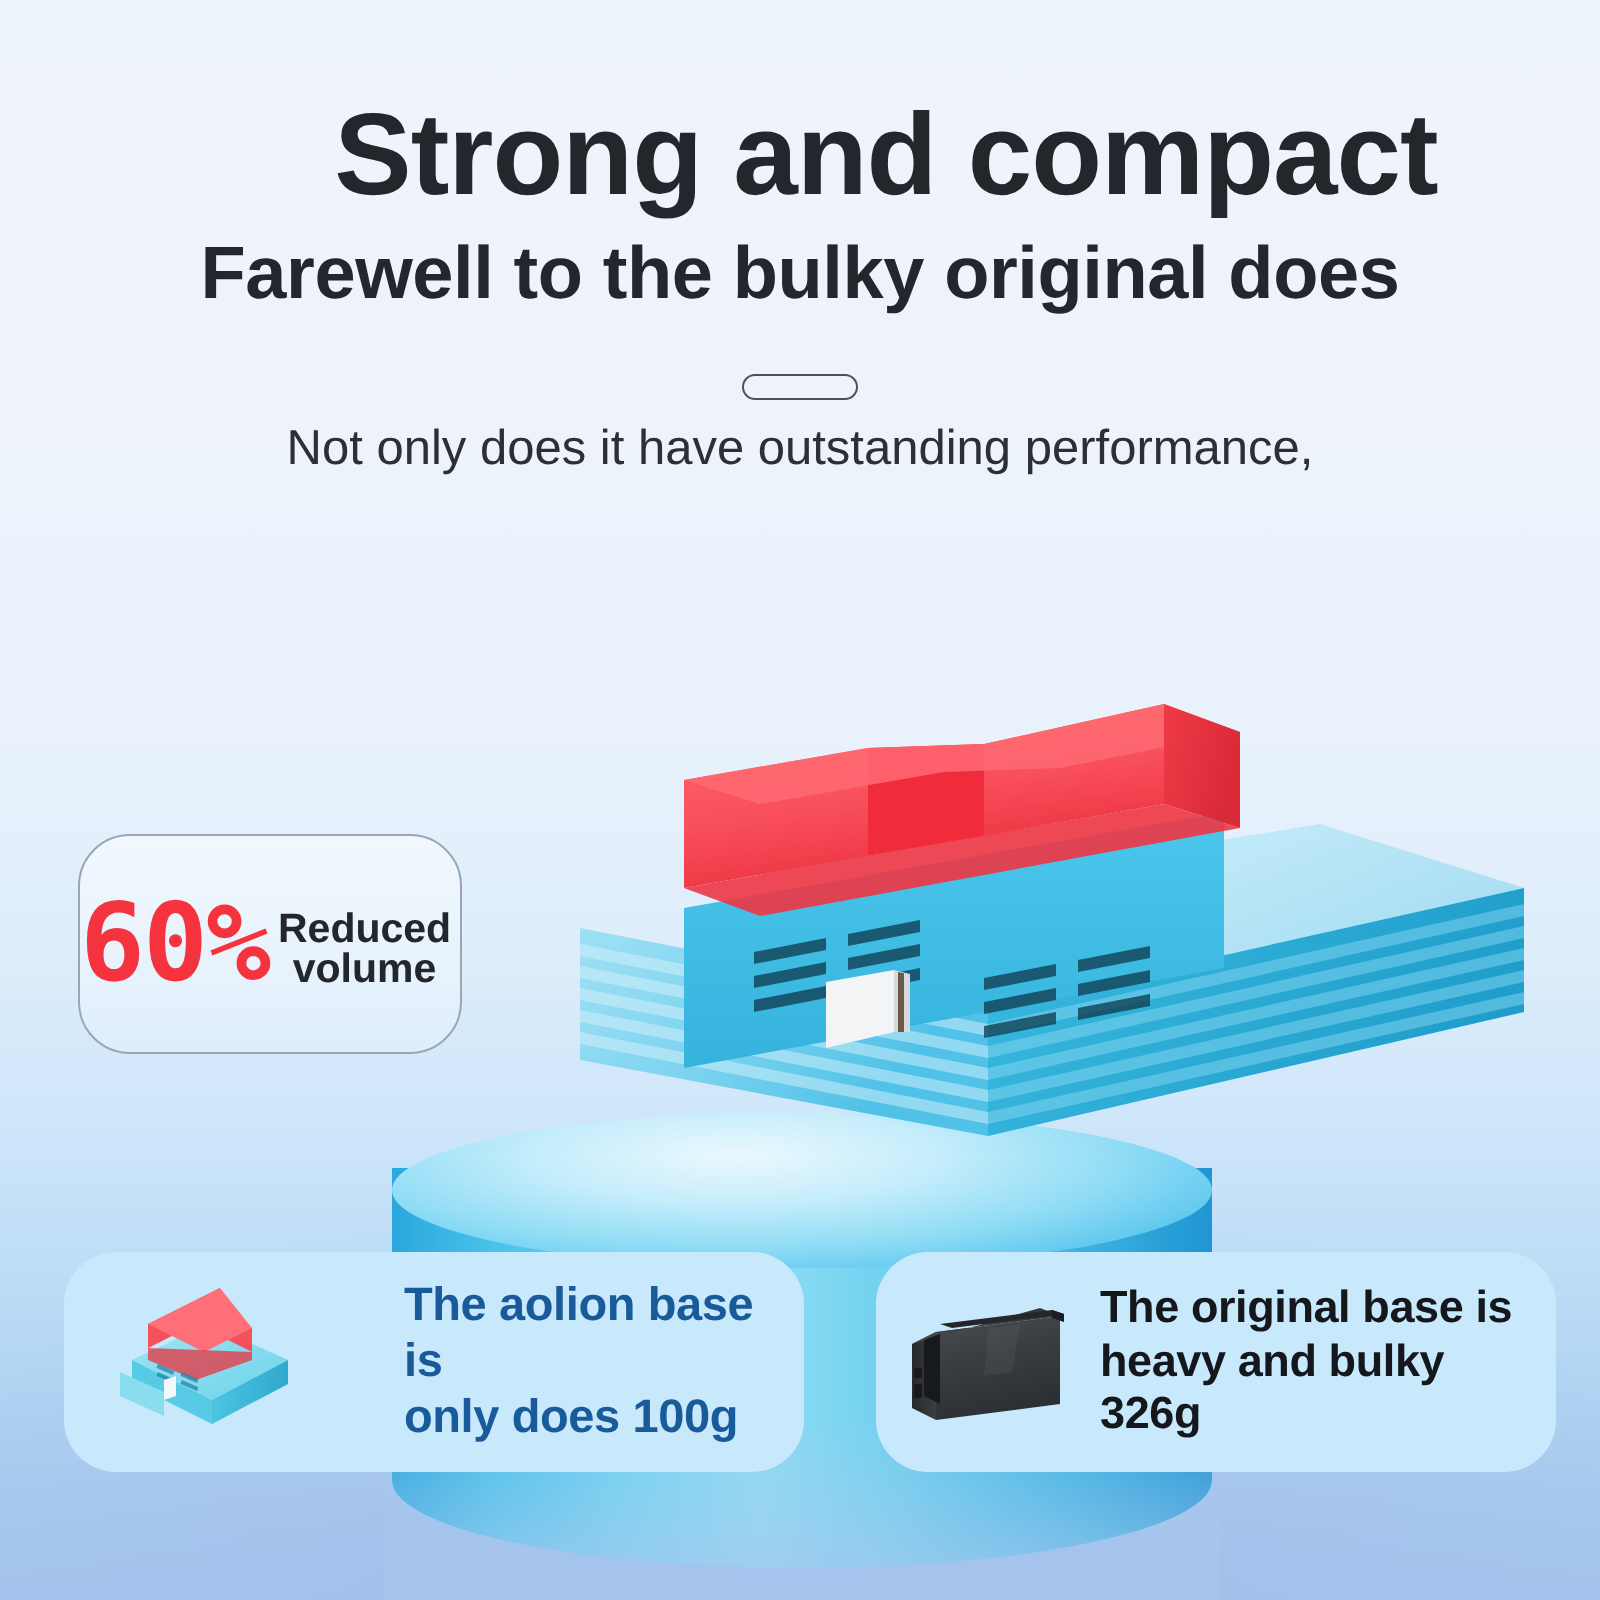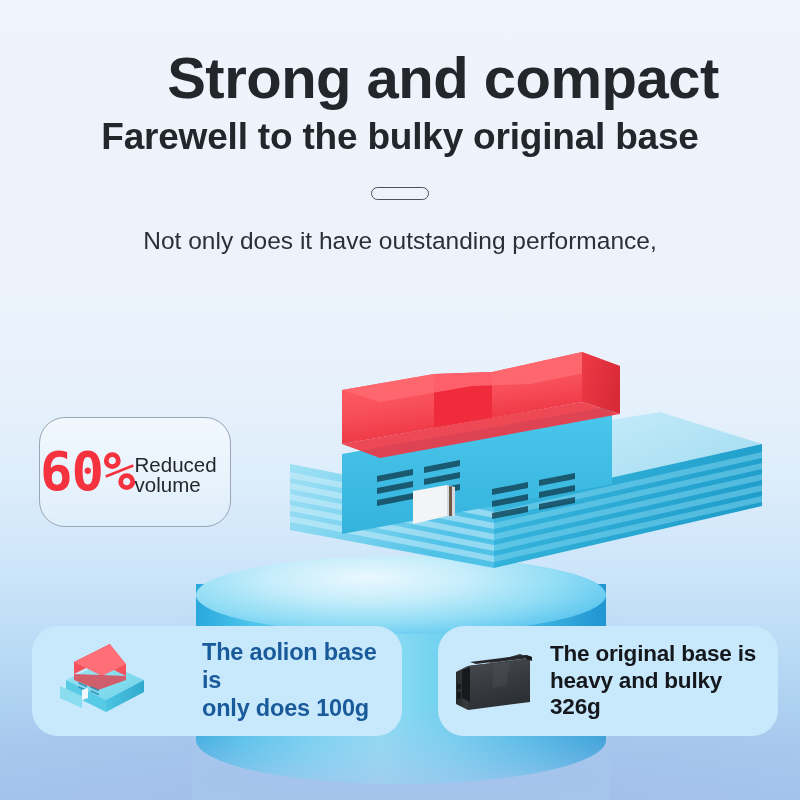--- a/index.html
+++ b/index.html
@@ -77,21 +77,21 @@
     left: 50%;
     transform: translateX(-50%);
     width: 56px;
     height: 11px;
     border: 1.6px solid #4a5161;
     border-radius: 7px;
     background: transparent;
   }
   .bodytext {
     position: absolute;
-    top: 224px;
+    top: 208px;
     left: 0;
     width: 800px;
     text-align: center;
     font-size: 24.5px;
     line-height: 1.35;
     font-weight: 400;
     color: #2b2f36;
   }
   .bodytext .l2 { display: block; }
 
@@ -166,23 +166,24 @@
     font-family: "DejaVu Sans Mono", monospace;
     font-size: 54px;
     font-weight: 700;
     line-height: 1;
     letter-spacing: -1px;
     color: #f5333f;
   }
   #badge-caption {
     margin-top: 6px;
     font-size: 20.5px;
-    font-weight: 400;
+    font-weight: 700;
     color: #23262b;
     line-height: 1;
+    text-align: center;
   }
 
   
   .compare-card {
     position: absolute;
     top: 626px;
     height: 110px;
     background: #c8e8fb;
     border-radius: 26px;
     display: flex;
@@ -316,21 +317,21 @@
       <polygon points="60,108 152,92 152,38 60,54" fill="url(#gRed)"></polygon>
       <polygon points="152,92 210,82 210,36 152,38" fill="#ef2b3c"></polygon>
       <polygon points="210,82 300,66 300,16 210,36" fill="url(#gRed)"></polygon>
       <polygon points="60,54 152,38 210,36 300,16 338,30 248,48 190,50 98,66" fill="#ff6a72" opacity="0.85"></polygon>
       <polygon points="300,16 338,30 338,78 300,66" fill="url(#gRedSide)"></polygon>
       <polygon points="60,108 300,66 338,78 98,122" fill="#ee3543" opacity="0.9"></polygon>
     </svg>
   </div>
 
   <div class="headline">Strong and compact</div>
-  <div class="subheadline">Farewell to the bulky original base</div>
+  <div class="subheadline">Farewell to the bulky original does</div>
   <div class="divider-pill"></div>
   <div class="bodytext">
     <span>Not only does it have outstanding performance,</span>
   </div>
 
   <div id="badge">
     <div id="badge-pct">60%</div>
     <div id="badge-caption">Reduced volume</div>
   </div>
 

